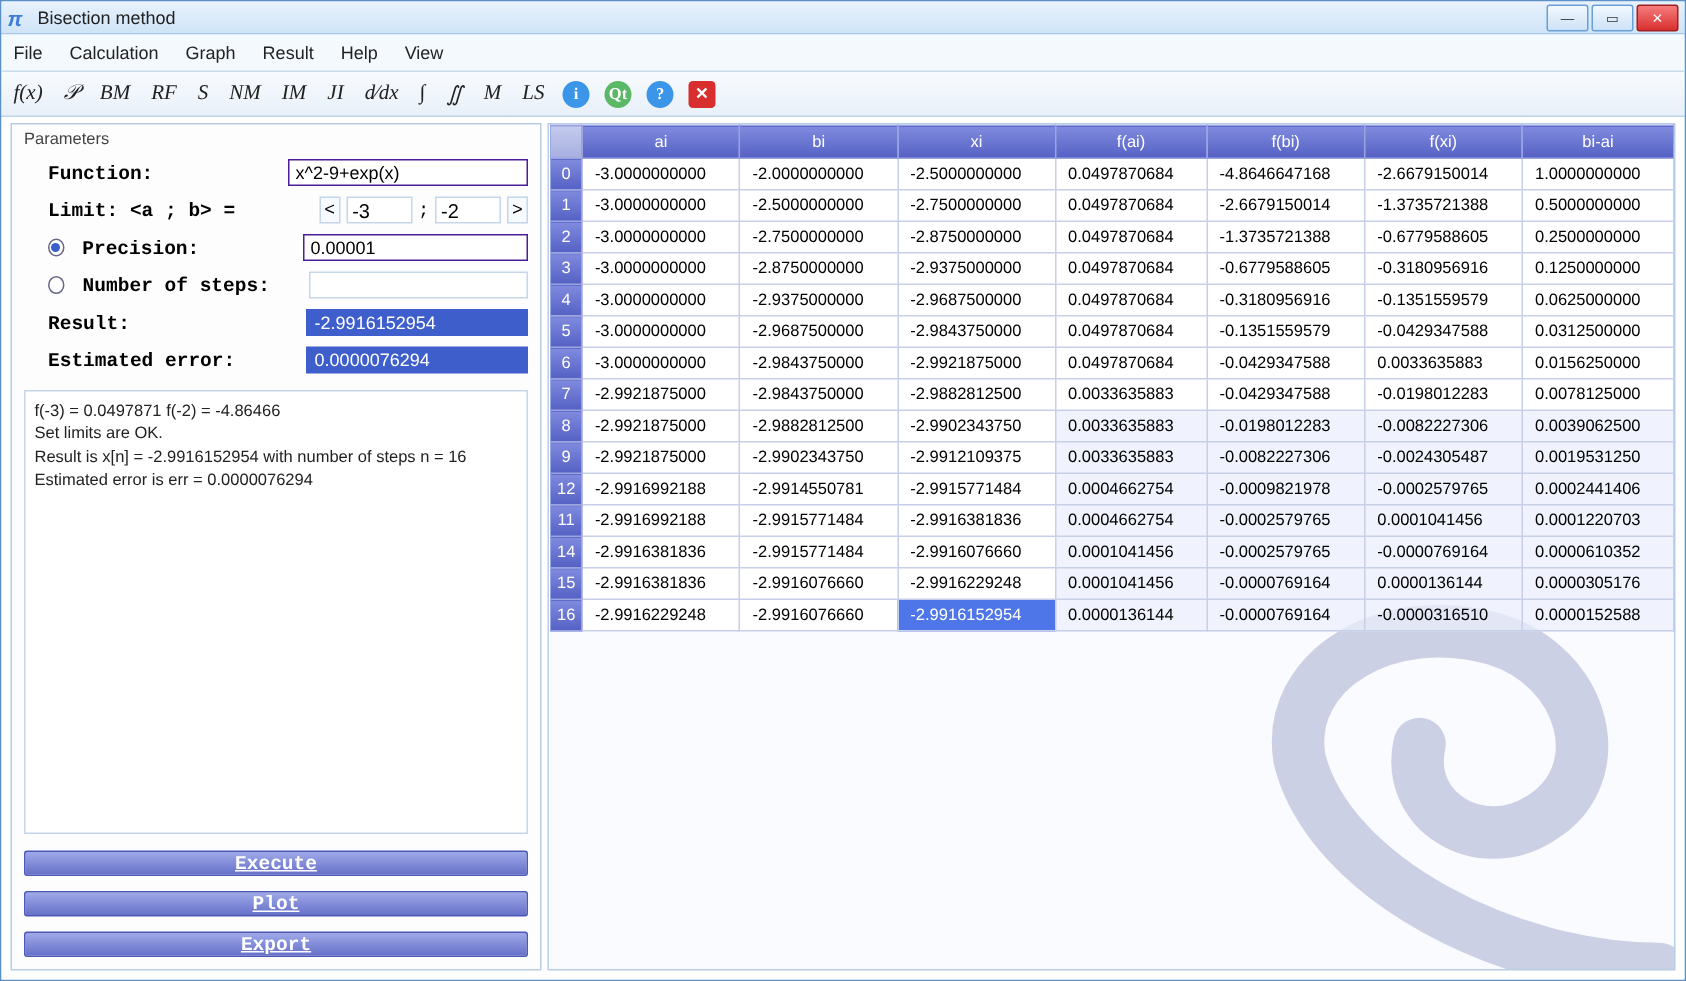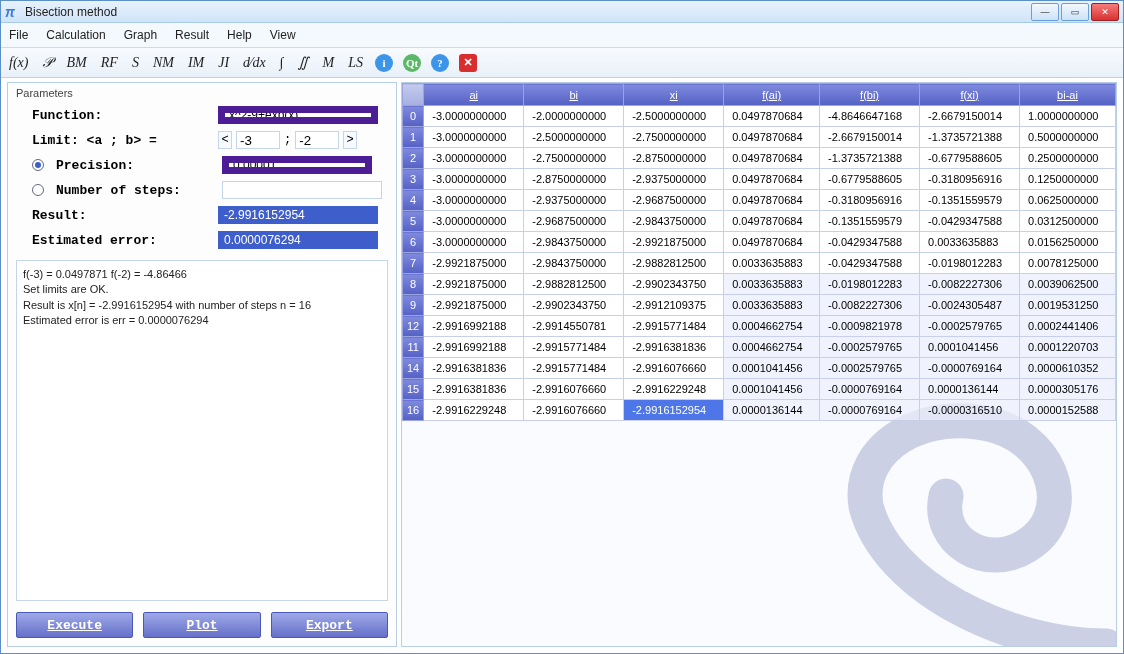--- a/index.html
+++ b/index.html
@@ -13,38 +13,38 @@
 .winbtn.close { background: linear-gradient(#f57c7c,#d93030); color:#fff; border-color:#a02020;}
 .menubar { height: 22px; background: #f4f9fe; display: flex; align-items: center; padding: 12px 8px; border-bottom: 1px solid #c8dcf0; gap: 18px; font-size: 12px; color:#222;}
 .menubar span { cursor: default; }
 .toolbar { height: 30px; background: linear-gradient(#f8fbfe,#e8f0f9); border-bottom: 1px solid #bcd2ea; display: flex; align-items: center; padding: 0 6px; gap: 10px; font-family: Georgia, serif; font-style: italic; font-size: 14px; color:#222;}
 .toolbar .tb { padding: 0 2px; cursor: default; }
 .toolbar .roundicon { width:18px; height:18px; border-radius:50%; display:inline-flex; align-items:center; justify-content:center; font-size:11px; font-style:normal; font-weight:bold; color:#fff;}
 .toolbar .blue { background:#3b95e8;}
 .toolbar .green { background:#5bb866;}
 .toolbar .red { width:18px; height:18px; border-radius:3px; background:#d82e2e; color:#fff; display:inline-flex; align-items:center; justify-content:center; font-style:normal; font-weight:bold; font-size:11px;}
 .content { flex:1; display:flex; padding: 4px 6px 6px 6px; gap: 4px; background:#fff; overflow:hidden;}
-.leftpanel { width: 390px; border: 1px solid #b8cde6; display:flex; flex-direction:column; padding: 4px 8px 8px 8px; gap:3px; background:#fdfdfd;}
+.leftpanel { width: 354px; border: 1px solid #b8cde6; display:flex; flex-direction:column; padding: 4px 8px 8px 8px; gap:3px; background:#fdfdfd;}
 .leftpanel .ptitle { font-size:11px; color:#444; margin-bottom:2px;}
 .row { display:flex; align-items:center; gap:6px; height:22px;margin-left:16px;}
 .lbl { font-family: "Courier New", monospace; font-size:13px; font-weight:bold; width: 180px;}
-.val input[type=text] { border:7px solid #4c1d95; padding:1px 4px; font-size:12px; height:18px;}
+.val input[type=text] { border:1px solid #4c1d95; padding:1px 4px; font-size:12px; height:18px;}
 .limitbox { display:flex; align-items:center; gap:4px; font-family:"Courier New",monospace; font-size:12px;}
 .limitbox input { width:44px; text-align:left; border:1px solid #c5d6ea; padding:1px 3px; height:18px;}
 .limitbox .ab { border:1px solid #c5d6ea; background:#f7faff; width:14px; height:18px; display:flex; align-items:center; justify-content:center;}
 .radio { width:12px; height:12px; border:1px solid #668; border-radius:50%; display:inline-flex; align-items:center; justify-content:center; margin-right:6px; background:#fff;}
 .radio.checked::after { content:""; width:6px; height:6px; background:#3a5fcc; border-radius:50%;}
 .resultval { background:#3e5ecb; color:#fff; padding:2px 6px; width:160px; display:inline-block; font-family: Arial; font-size:12px;}
 .stepsinput { border:1px solid #c5d6ea; height:18px; width:160px; background:#fff;}
 .logbox { flex:1; border:1px solid #c5d6ea; margin-top:6px; padding:6px; font-size:11px; background:#fff; color:#222; line-height:1.4; overflow:auto;}
-.btnrow { display:flex; gap:10px; margin-top:8px;}
+.btnrow { display:flex; gap:10px; margin-top:8px;flex-direction:column;}
 .mainbtn { flex:1; height:26px; background:linear-gradient(#9fa9e8,#6670c9); border:1px solid #4b58b5; color:#fff; font-family:"Courier New",monospace; font-weight:bold; font-size:13px; text-decoration:underline; display:flex; align-items:center; justify-content:center; border-radius:2px;}
 .tablewrap { flex:1; border:1px solid #b8cde6; overflow:auto; background:#fafbff; position:relative;}
 table { border-collapse: collapse; width:100%; font-size:11px;}
-th { background: linear-gradient(#7f8ade,#5561c4); color:#fff; font-weight:normal; padding:4px 8px; border:1px solid #9aa4e0; height:22px; text-align:center;text-decoration:underline;}
+th { background: linear-gradient(#7f8ade,#5561c4); color:#fff; font-weight:normal; padding:4px 8px; border:1px solid #9aa4e0; height:22px; text-align:center;}
 th.corner { width:20px; background:linear-gradient(#c4cbef,#a6afe0);}
 td.rowhead { background: linear-gradient(#7f8ade,#5561c4); color:#fff; text-align:center; width:20px; border:1px solid #9aa4e0; padding:2px 4px;}
 td { border:1px solid #c8cfe8; padding:4px 8px; text-align:left; background:#fff; white-space:nowrap;}
 td.selcell { background:#4f76e8 !important; color:#fff;}
 .bgswirl { position:absolute; right:0; bottom:0; width:420px; height:260px; pointer-events:none; opacity:0.22; z-index:0;}
 .bgswirl svg { width:100%; height:100%;}
 table { position:relative; z-index:1;}
 td { background: rgba(255,255,255,0.9);}
 .tablewrap table tbody tr:nth-child(n+9) td:nth-child(n+5) { background: rgba(235,240,252,0.7);}
 </style>

